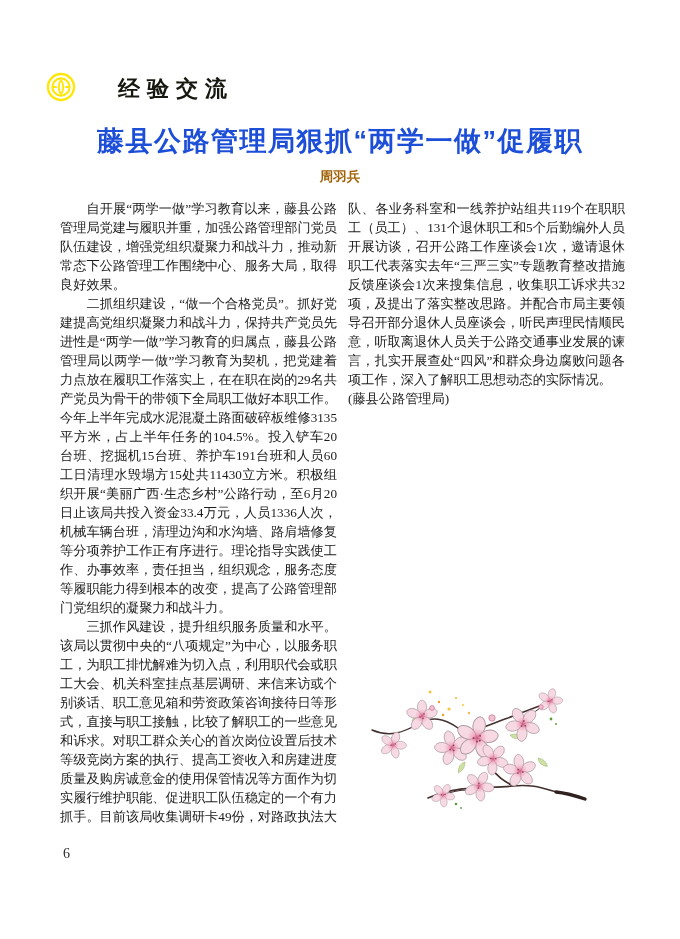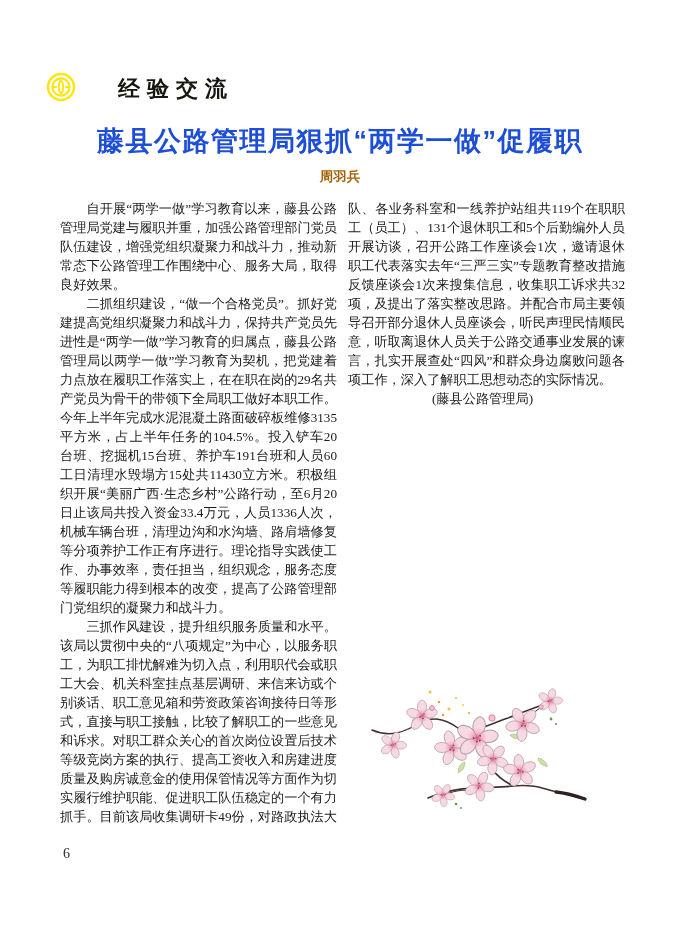--- a/index.html
+++ b/index.html
@@ -11,21 +11,21 @@
   .title{position:absolute;top:123px;left:0;width:680px;text-align:center;
         font-family:"Liberation Sans","DejaVu Sans",sans-serif;font-weight:800;
         font-size:27px;letter-spacing:1.5px;color:#1d4ed8;}
   .author{position:absolute;top:168px;left:0;width:680px;text-align:center;
         font-family:"Liberation Sans","DejaVu Sans",sans-serif;font-weight:700;
         font-size:13.5px;color:#a16207;}
   .article{position:absolute;left:60px;top:199px;width:565px;height:634px;
         column-count:2;column-gap:11px;column-fill:auto;
         font-size:13.2px;line-height:19px;text-align:justify;}
   .article p{margin:0;text-indent:2em;}
-  .article p.signature{text-indent:0;text-align:center;padding-right:8px;}
+  .article p.signature{text-indent:0;text-align:left;padding-right:8px;}
   .blossom{position:absolute;left:370px;top:688px;}
   .page-number{position:absolute;left:63px;top:846px;font-size:14px;color:#2b2b2b;}
 </style>
 </head>
 <body>
 
 <div class="page">
 
   <div class="header">
     <span>

